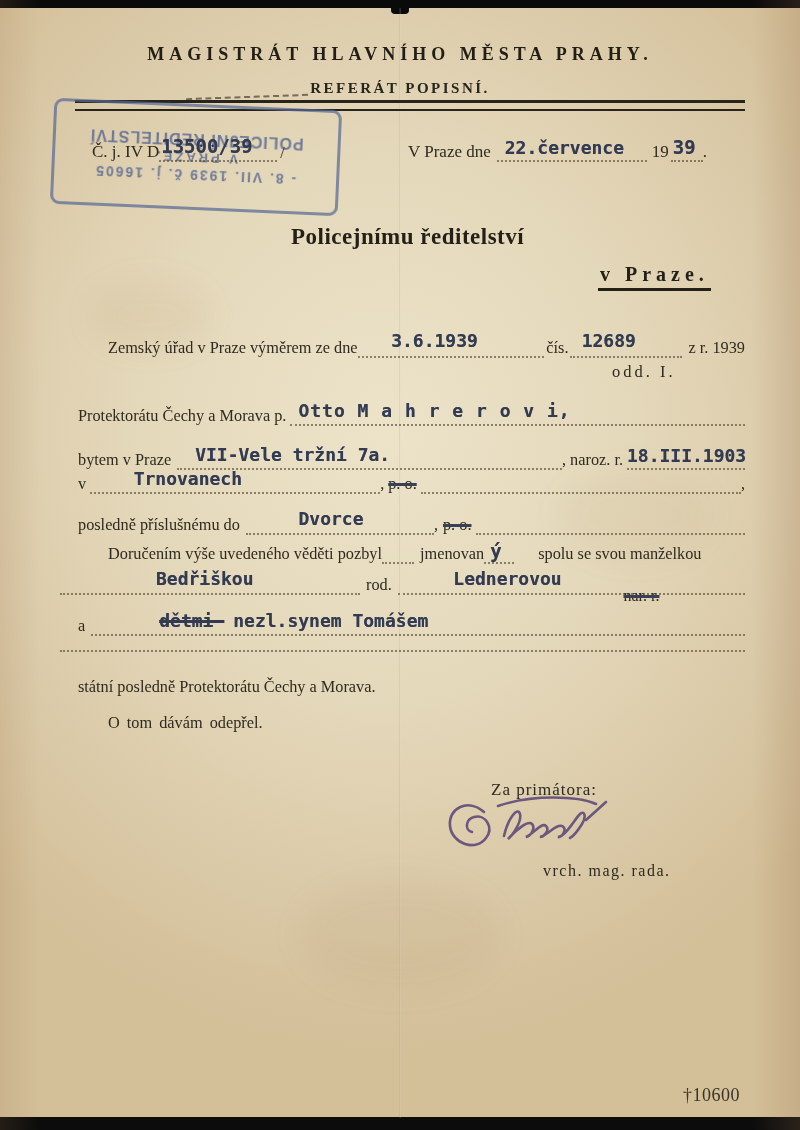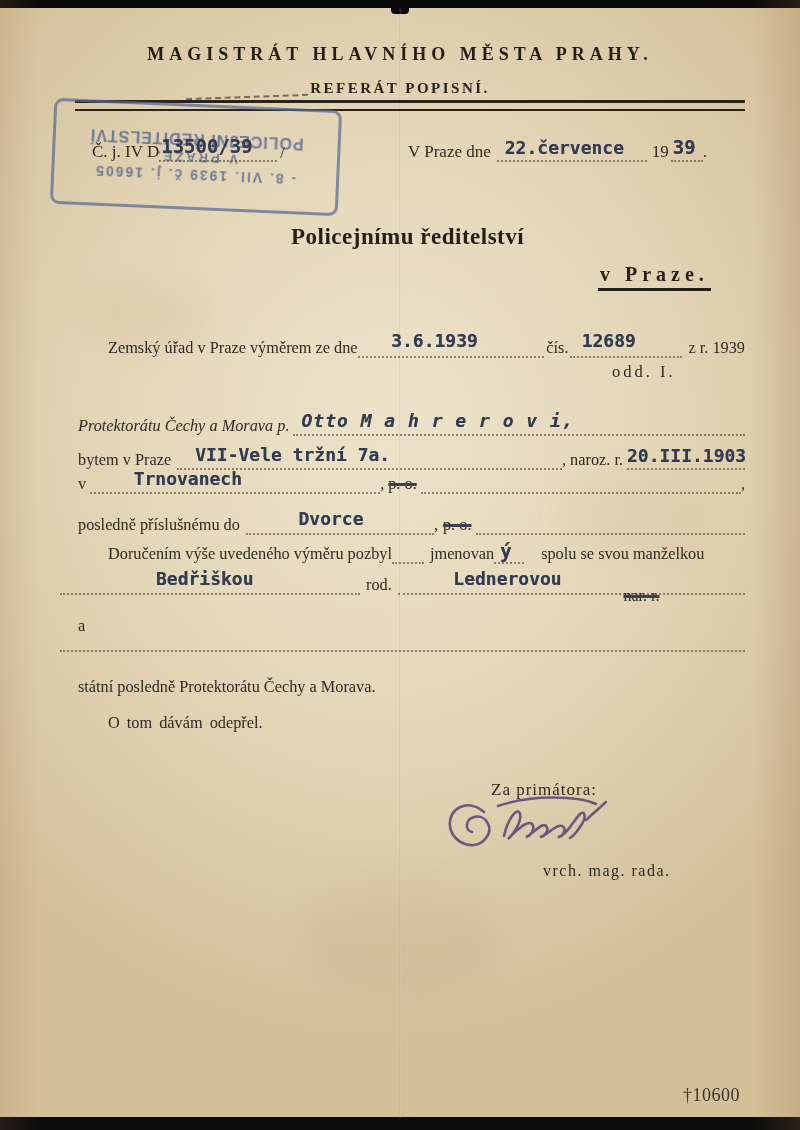--- a/index.html
+++ b/index.html
@@ -122,35 +122,35 @@
     <span class="lbl printed fs165" style="margin:0 2px;">čís.</span>
     <span class="fill" style="width:112px;">
       <span class="fval typed t18" style="left:10%;bottom:5px;">12689</span>
     </span>
     <span class="lbl printed fs165" style="margin-left:6px;">z r. 1939</span>
   </div>
 
   <div class="odd printed">odd. I.</div>
 
 
-  <div class="row" style="left:78px;top:406px;width:667px;height:30px;font-style:italic;">
+  <div class="row" style="left:78px;top:396px;width:667px;height:30px;">
     <span class="lbl printed fs165">Protektorátu Čechy a Morava p.</span>
     <span class="fill grow" style="margin-left:4px;">
       <span class="fval typed t18" style="left:8px;bottom:3px;letter-spacing:1px;">Otto M a h r e r o v i,</span>
     </span>
   </div>
 
   <div class="row" style="left:78px;top:440px;width:667px;height:30px;">
     <span class="lbl printed fs165">bytem v Praze</span>
     <span class="fill grow" style="margin-left:6px;">
       <span class="fval typed t18" style="left:18px;bottom:3px;">VII-Vele tržní 7a.</span>
     </span>
     <span class="lbl printed fs165">, naroz. r.</span>
     <span class="fill" style="width:118px;margin-left:4px;">
-      <span class="fval typed t18" style="left:0;bottom:2px;">20.III.1903</span>
+      <span class="fval typed t18" style="left:0;bottom:2px;">18.III.1903</span>
     </span>
   </div>
 
   <div class="row" style="left:78px;top:466px;width:667px;height:28px;">
     <span class="lbl printed fs165">v</span>
     <span class="fill" style="width:290px;margin-left:4px;">
       <span class="fval typed t18" style="left:15%;bottom:3px;">Trnovanech</span>
     </span>
     <span class="lbl printed fs165">,</span>
     <span class="lbl printed fs165 struckp" style="margin:0 4px;">p. o.</span>
@@ -162,42 +162,46 @@
     <span class="lbl printed fs165">posledně příslušnému do</span>
     <span class="fill" style="width:188px;margin-left:6px;">
       <span class="fval typed t18" style="left:28%;bottom:4px;">Dvorce</span>
     </span>
     <span class="lbl printed fs165">,</span>
     <span class="lbl printed fs165 struckp" style="margin:0 5px;">p. o.</span>
     <span class="fill grow"></span>
   </div>
 
   <div class="row" style="left:78px;top:538px;width:667px;height:26px;">
-    <span class="lbl printed fs165" style="padding-left:30px;">Doručením výše uvedeného výměru pozbyl</span>
+    <span class="lbl printed fs165" style="padding-left:30px;">Doručením výše uvedeného věděti pozbyl</span>
     <span class="fill" style="width:32px;"></span>
     <span class="lbl printed fs165" style="margin-left:6px;">jmenovan</span>
     <span class="fill" style="width:30px;">
       <span class="fval typed t19" style="left:6px;bottom:0;">ý</span>
     </span>
-    <span class="lbl printed fs165" style="margin-left:17px;">spolu se svou manželkou</span>
+    <span class="lbl printed fs165" style="margin-left:24px;">spolu se svou manželkou</span>
   </div>
 
   <div class="row" style="left:60px;top:563px;width:685px;height:32px;">
     <span class="fill" style="width:300px;">
       <span class="fval typed t18" style="left:32%;bottom:4px;">Bedřiškou</span>
     </span>
     <span class="lbl printed fs165" style="margin:0 6px;">rod.</span>
     <span class="fill grow">
       <span class="fval typed t18" style="left:16%;bottom:4px;">Lednerovou</span>
       <span class="fval printed fs16 struckp" style="left:65%;bottom:0;">nar. r.</span>
     </span>
   </div>
 
   <div class="row" style="left:78px;top:608px;width:667px;height:28px;">
     <span class="lbl printed fs165">a</span>
+    <span class="fill grow" style="margin-left:6px;">
+      <span class="fval typed t18 struckt" style="left:68px;bottom:3px;">dětmi-</span>
+      <span class="fval typed t18" style="left:142px;bottom:3px;">nezl.synem Tomášem</span>
+    </span>
   </div>
 
   <div class="dotline"></div>
 
   <div class="row" style="left:78px;top:675px;height:22px;">
     <span class="lbl printed fs165">státní posledně Protektorátu Čechy a Morava.</span>
   </div>
   <div class="row" style="left:108px;top:711px;height:22px;">
     <span class="lbl printed fs165" style="word-spacing:3px;">O tom dávám odepřel.</span>
   </div>

